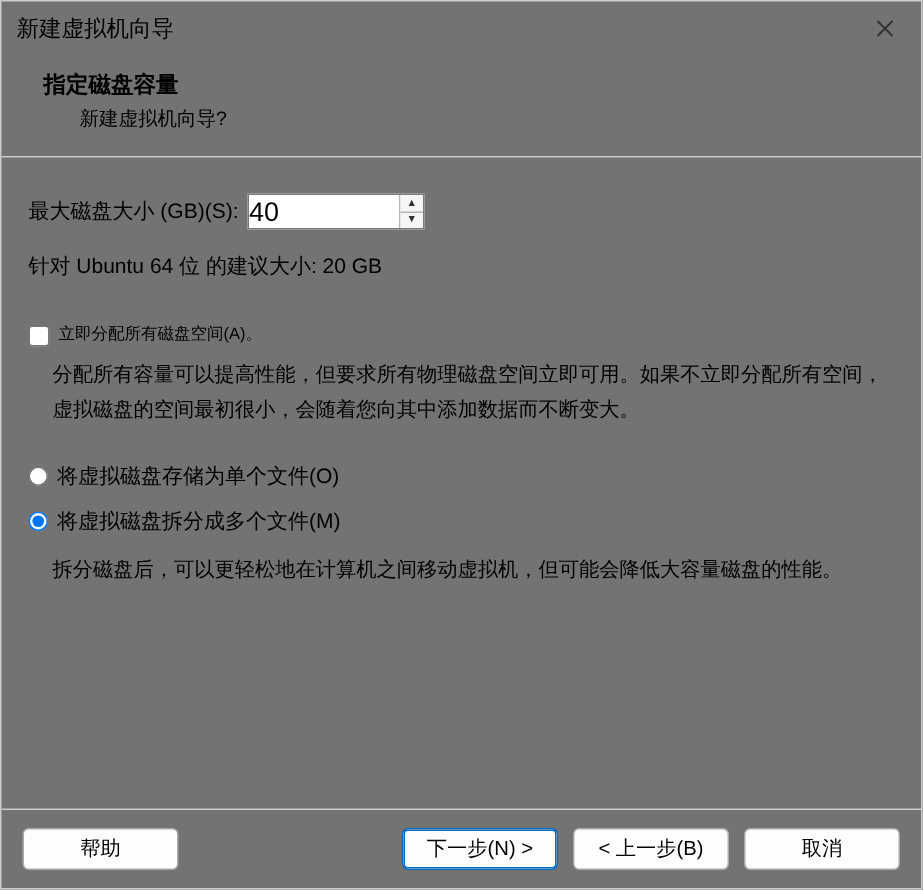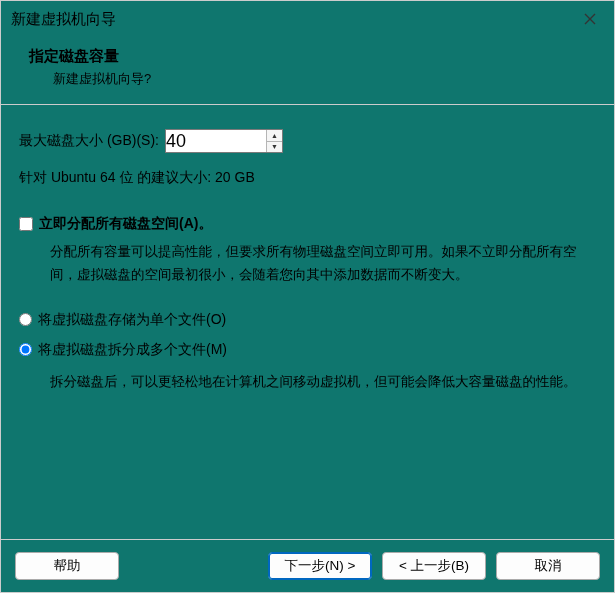--- a/index.html
+++ b/index.html
@@ -11,21 +11,21 @@
       width: 615px;
       height: 593px;
       overflow: hidden;
     }
     .window {
       width: 615px;
       height: 593px;
       border: 1px solid #ccc;
       display: flex;
       flex-direction: column;
-      background: #0f766e;
+      background: #737373;
     }
     .titlebar {
       display: flex;
       align-items: center;
       justify-content: space-between;
       padding: 6px 10px;
       font-size: 15px;
     }
     .title-text { font-weight: normal; }
     .close-btn {
@@ -101,23 +101,23 @@
       align-items: flex-start;
       gap: 6px;
       margin-bottom: 8px;
     }
     .check-row input[type="checkbox"],
     .check-row input[type="radio"] {
       margin-top: 2px;
       width: 14px; height: 14px;
       accent-color: #0066cc;
     }
-    .check-label { font-size: 14px; font-weight: bold; }
+    .check-label { font-size: 11px; }
     .desc {
-      margin-left: 31px;
+      margin-left: 16px;
       font-size: 13.5px;
       line-height: 1.7;
       color: #000;
       margin-bottom: 24px;
     }
     .radio-group { margin-top: 4px; }
     .radio-row {
       display: flex;
       align-items: center;
       gap: 6px;

